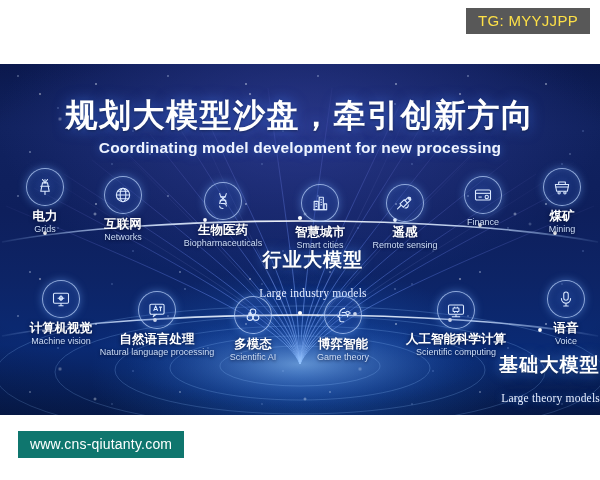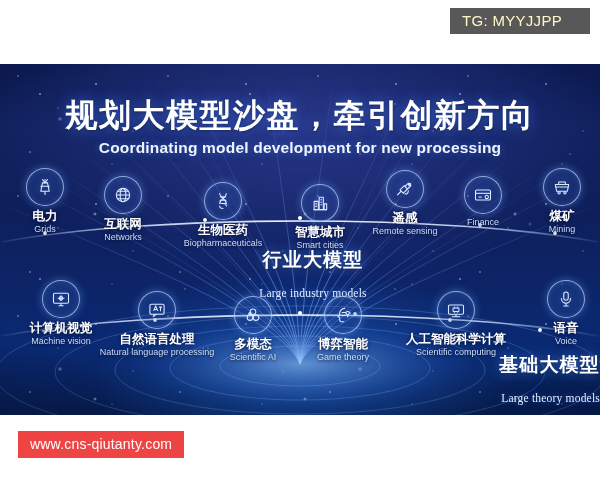--- a/index.html
+++ b/index.html
@@ -14,35 +14,35 @@
     overflow: hidden;
     font-family: "Liberation Sans", "DejaVu Sans", sans-serif;
   }
 
   
   .tag-badge {
     position: absolute;
     top: 8px;
     right: 10px;
     background: #585858;
-    color: #fef9c3;
+    color: #fde047;
     font-size: 15px;
     letter-spacing: 0.3px;
-    padding: 5px 28px 6px 12px;
+    padding: 5px 12px 6px 12px;
     line-height: 1;
     white-space: nowrap;
     z-index: 40;
   }
 
   
   .url-badge {
     position: absolute;
     left: 18px;
     bottom: 22px;
-    background: #ef4444;
+    background: #0f766e;
     color: #ffffff;
     font-size: 14px;
     letter-spacing: 0.2px;
     padding: 5px 12px 6px 12px;
     line-height: 1.15;
     white-space: nowrap;
     z-index: 40;
   }
 
   
@@ -340,21 +340,21 @@
           <rect x="5" y="10" width="5" height="10"></rect>
         <rect x="11" y="5" width="5" height="15"></rect>
           <rect x="17" y="13" width="3" height="7"></rect>
         <path d="M12.5 8h2M12.5 11h2M12.5 14h2M6.5 13h2M6.5 16h2"></path>
       </svg>
     </div>
     <div class="lbl-cn">智慧城市</div>
     <div class="lbl-en">Smart cities</div>
   </div>
 
-  <div class="node" style="left:405px; top:106px;">
+  <div class="node" style="left:405px; top:120px;">
     <div class="ring">
       <svg width="20" height="20" viewBox="0 0 24 24" fill="none" stroke="#dbe9ff" stroke-width="1.3" stroke-linecap="round">
         <path d="M6 13l5-5 4 4-5 5z"></path>
           <path d="M3 19l4-4M15 12l4-4-3-3-4 4"></path>
         <circle cx="17.5" cy="6.5" r="1.3"></circle>
           <path d="M12 18a4 4 0 004-4"></path>
       </svg>
     </div>
     <div class="lbl-cn">遥感</div>
     <div class="lbl-en">Remote sensing</div>

